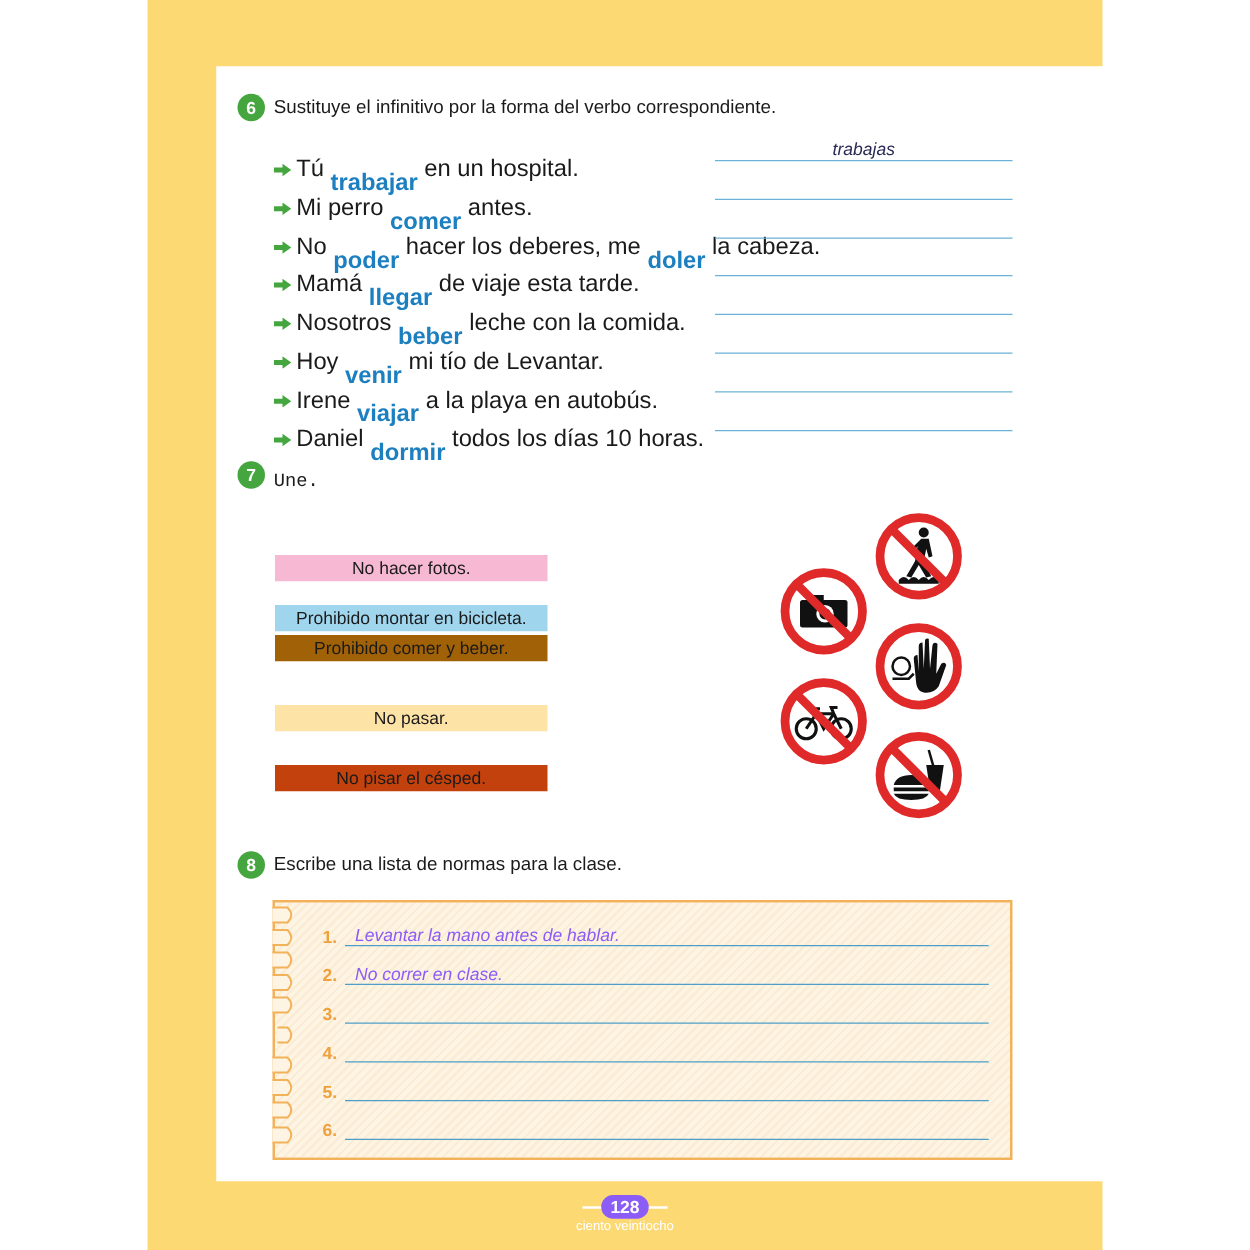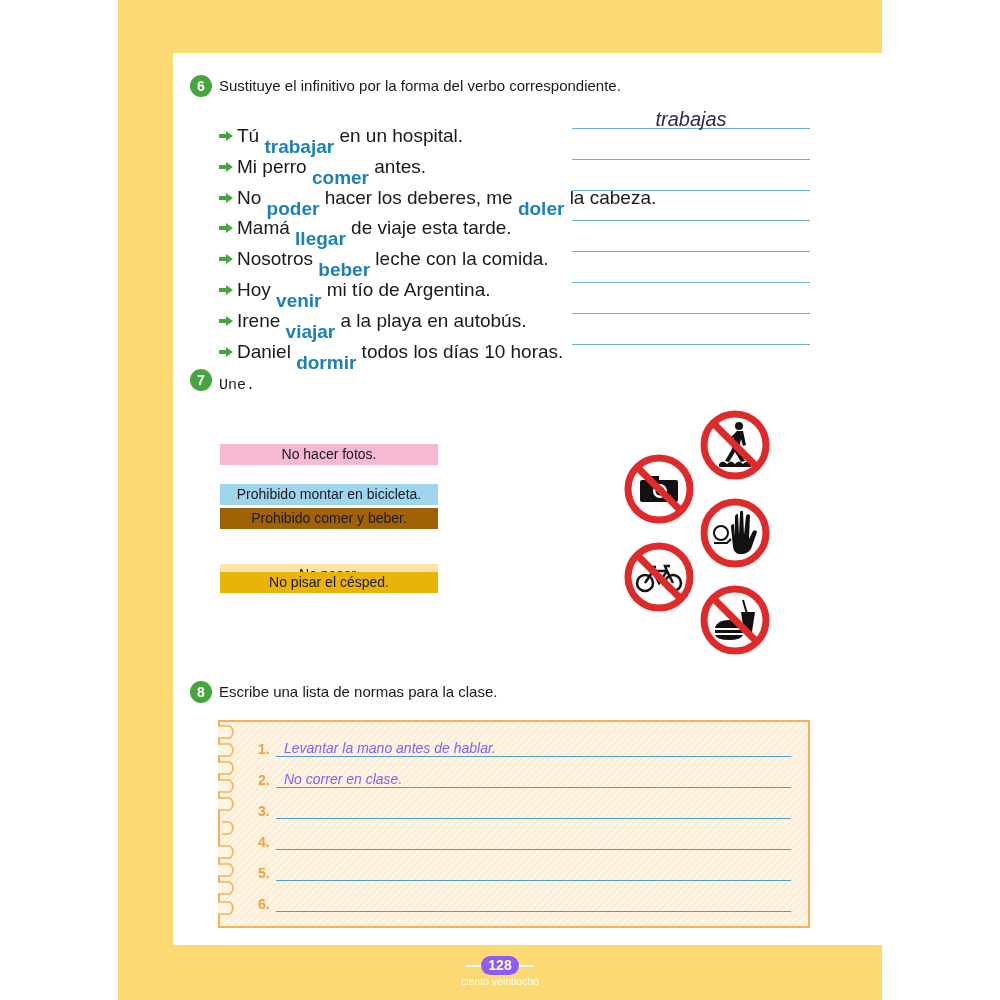--- a/index.html
+++ b/index.html
@@ -28,21 +28,21 @@
     display: flex; align-items: center;
   }
   .arrow {
     display: inline-block; width: 14px; height: 10px; margin-right: 4px; position: relative;
   }
   .arrow svg { display: block; }
   .verb { color: #1c7fc0; font-weight: bold; margin-top: 22px; }
   .answer-line {
     position: absolute; left: 572px; width: 238px; height: 18px;
     border-bottom: 1.5px solid #6cb2d6;
-    text-align: center; font-style: italic; font-size: 20px; color: #2b2b55;
+    text-align: center; font-style: italic; font-size: 14px; color: #2b2b55;
     line-height: 18px;
   }
   .match-label {
     position: absolute; left: 220px; width: 218px; height: 21px;
     font-size: 14px; text-align: center; line-height: 21px; color: #1a1a1a;
   }
   .sign { position: absolute; width: 72px; height: 72px; }
   .notepad {
     position: absolute; left: 218px; top: 720px; width: 592px; height: 208px;
     border: 2px solid #f2b25a; box-sizing: border-box;
@@ -137,21 +137,21 @@
     </div>
     <div class="answer-line" style="top: 233px;"></div>
     <div class="sentence" style="top: 268px;">
       <span class="arrow">
         <svg width="14" height="10" viewBox="0 0 14 10">
           <path d="M0 3 L7 3 L7 0 L14 5 L7 10 L7 7 L0 7 Z" fill="#45a63f"></path>
         </svg>
       </span>
       <span style="white-space:pre">Hoy </span>
       <span class="verb">venir</span>
-      <span style="white-space:pre"> mi tío de Argentina.</span>
+      <span style="white-space:pre"> mi tío de Levantar.</span>
     </div>
     <div class="answer-line" style="top: 264px;"></div>
     <div class="sentence" style="top: 299px;">
       <span class="arrow">
         <svg width="14" height="10" viewBox="0 0 14 10">
           <path d="M0 3 L7 3 L7 0 L14 5 L7 10 L7 7 L0 7 Z" fill="#45a63f"></path>
         </svg>
       </span>
       <span style="white-space:pre">Irene </span>
       <span class="verb">viajar</span>
@@ -173,21 +173,21 @@
 
 <div class="badge" style="left:190px;top:369px;">
     <span>7</span>
   </div>
 <div class="instruction" style="left:219px;top:377px;font-family:Liberation Mono, monospace;">Une.</div>
 
 <div class="match-label" style="top: 444px; background: rgb(246, 184, 210);"><span>No hacer fotos.</span></div>
 <div class="match-label" style="top: 484px; background: rgb(159, 214, 238);"><span>Prohibido montar en bicicleta.</span></div>
 <div class="match-label" style="top: 508px; background: #a16207;"><span>Prohibido comer y beber.</span></div>
 <div class="match-label" style="top: 564px; background: rgb(253, 227, 166);"><span>No pasar.</span></div>
-<div class="match-label" style="top: 572px; background: #eab308;"><span>No pisar el césped.</span></div>
+<div class="match-label" style="top: 612px; background: #c2410c;"><span>No pisar el césped.</span></div>
 
 <svg class="sign" style="left:699px;top:409px;" viewBox="0 0 72 72">
   <circle cx="36" cy="36" r="31" fill="#fff" stroke="#e02a2a" stroke-width="7"></circle>
   <circle cx="40" cy="17" r="4" fill="#111"></circle>
   <path d="M38 22 L44 22 L47 36 L44 37 L42 30 L40 40 L46 52 L42 53 L36 43 L30 53 L26 52 L33 40 L35 28 L31 34 L28 32 Z" fill="#111"></path>
   <path d="M20 55 Q24 50 28 55 Q32 50 36 55 Q40 50 44 55 Q48 50 52 55 L52 58 L20 58 Z" fill="#111"></path>
   <line x1="14" y1="14" x2="58" y2="58" stroke="#e02a2a" stroke-width="7"></line>
 </svg>
 <svg class="sign" style="left:623px;top:453px;" viewBox="0 0 72 72">
   <circle cx="36" cy="36" r="31" fill="#fff" stroke="#e02a2a" stroke-width="7"></circle>

